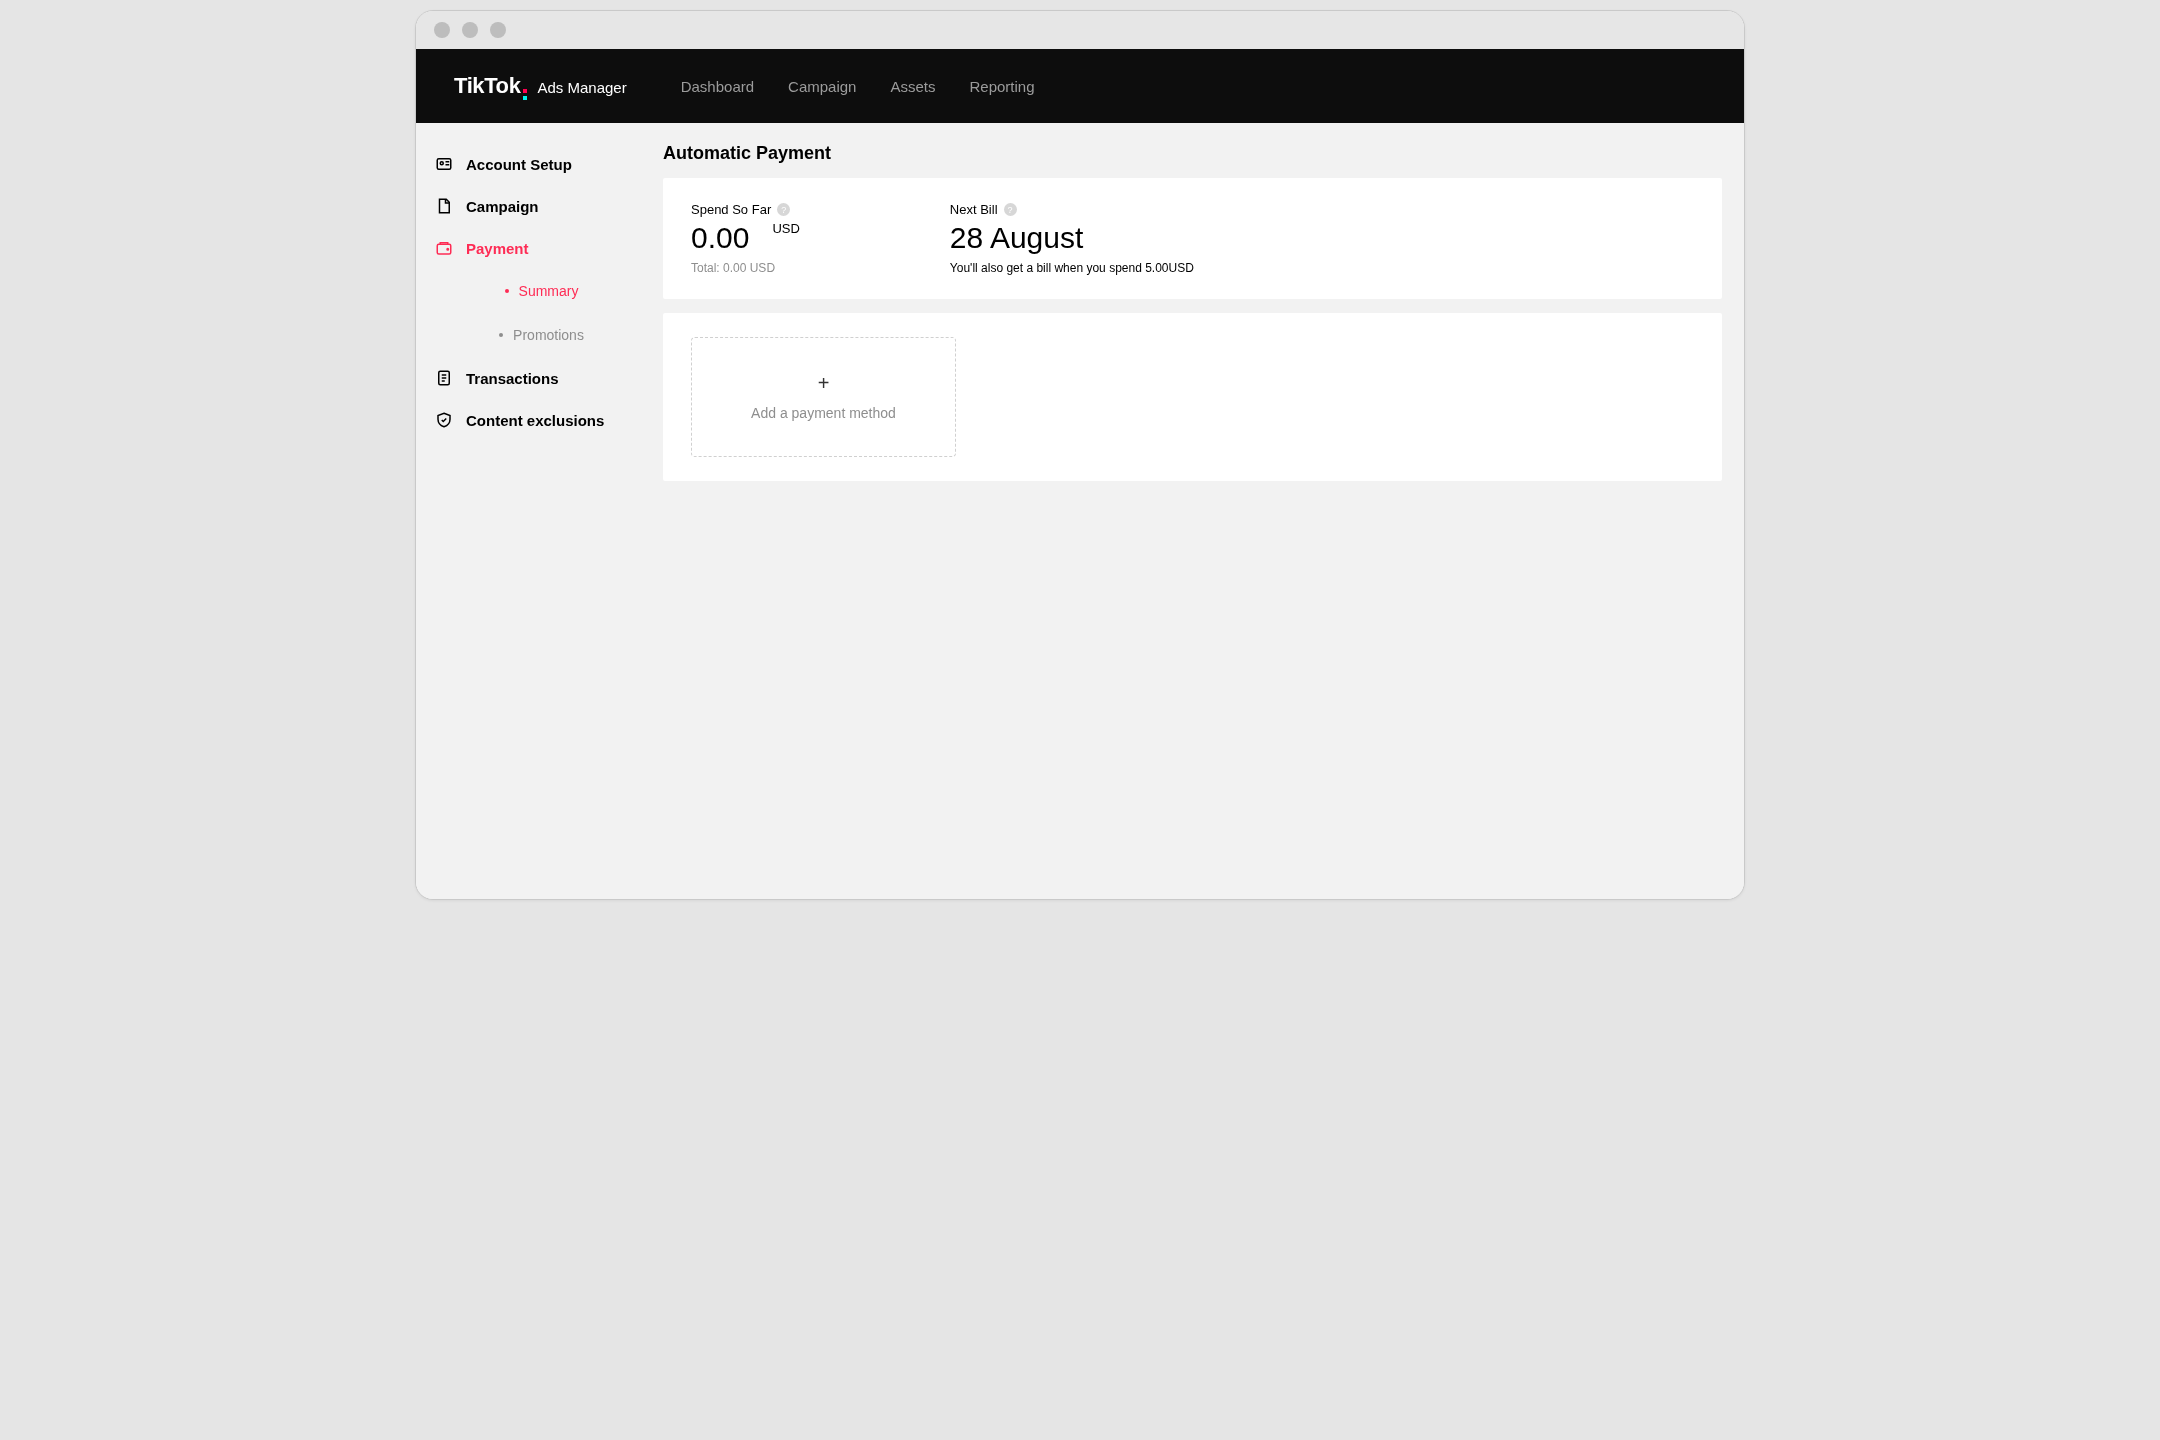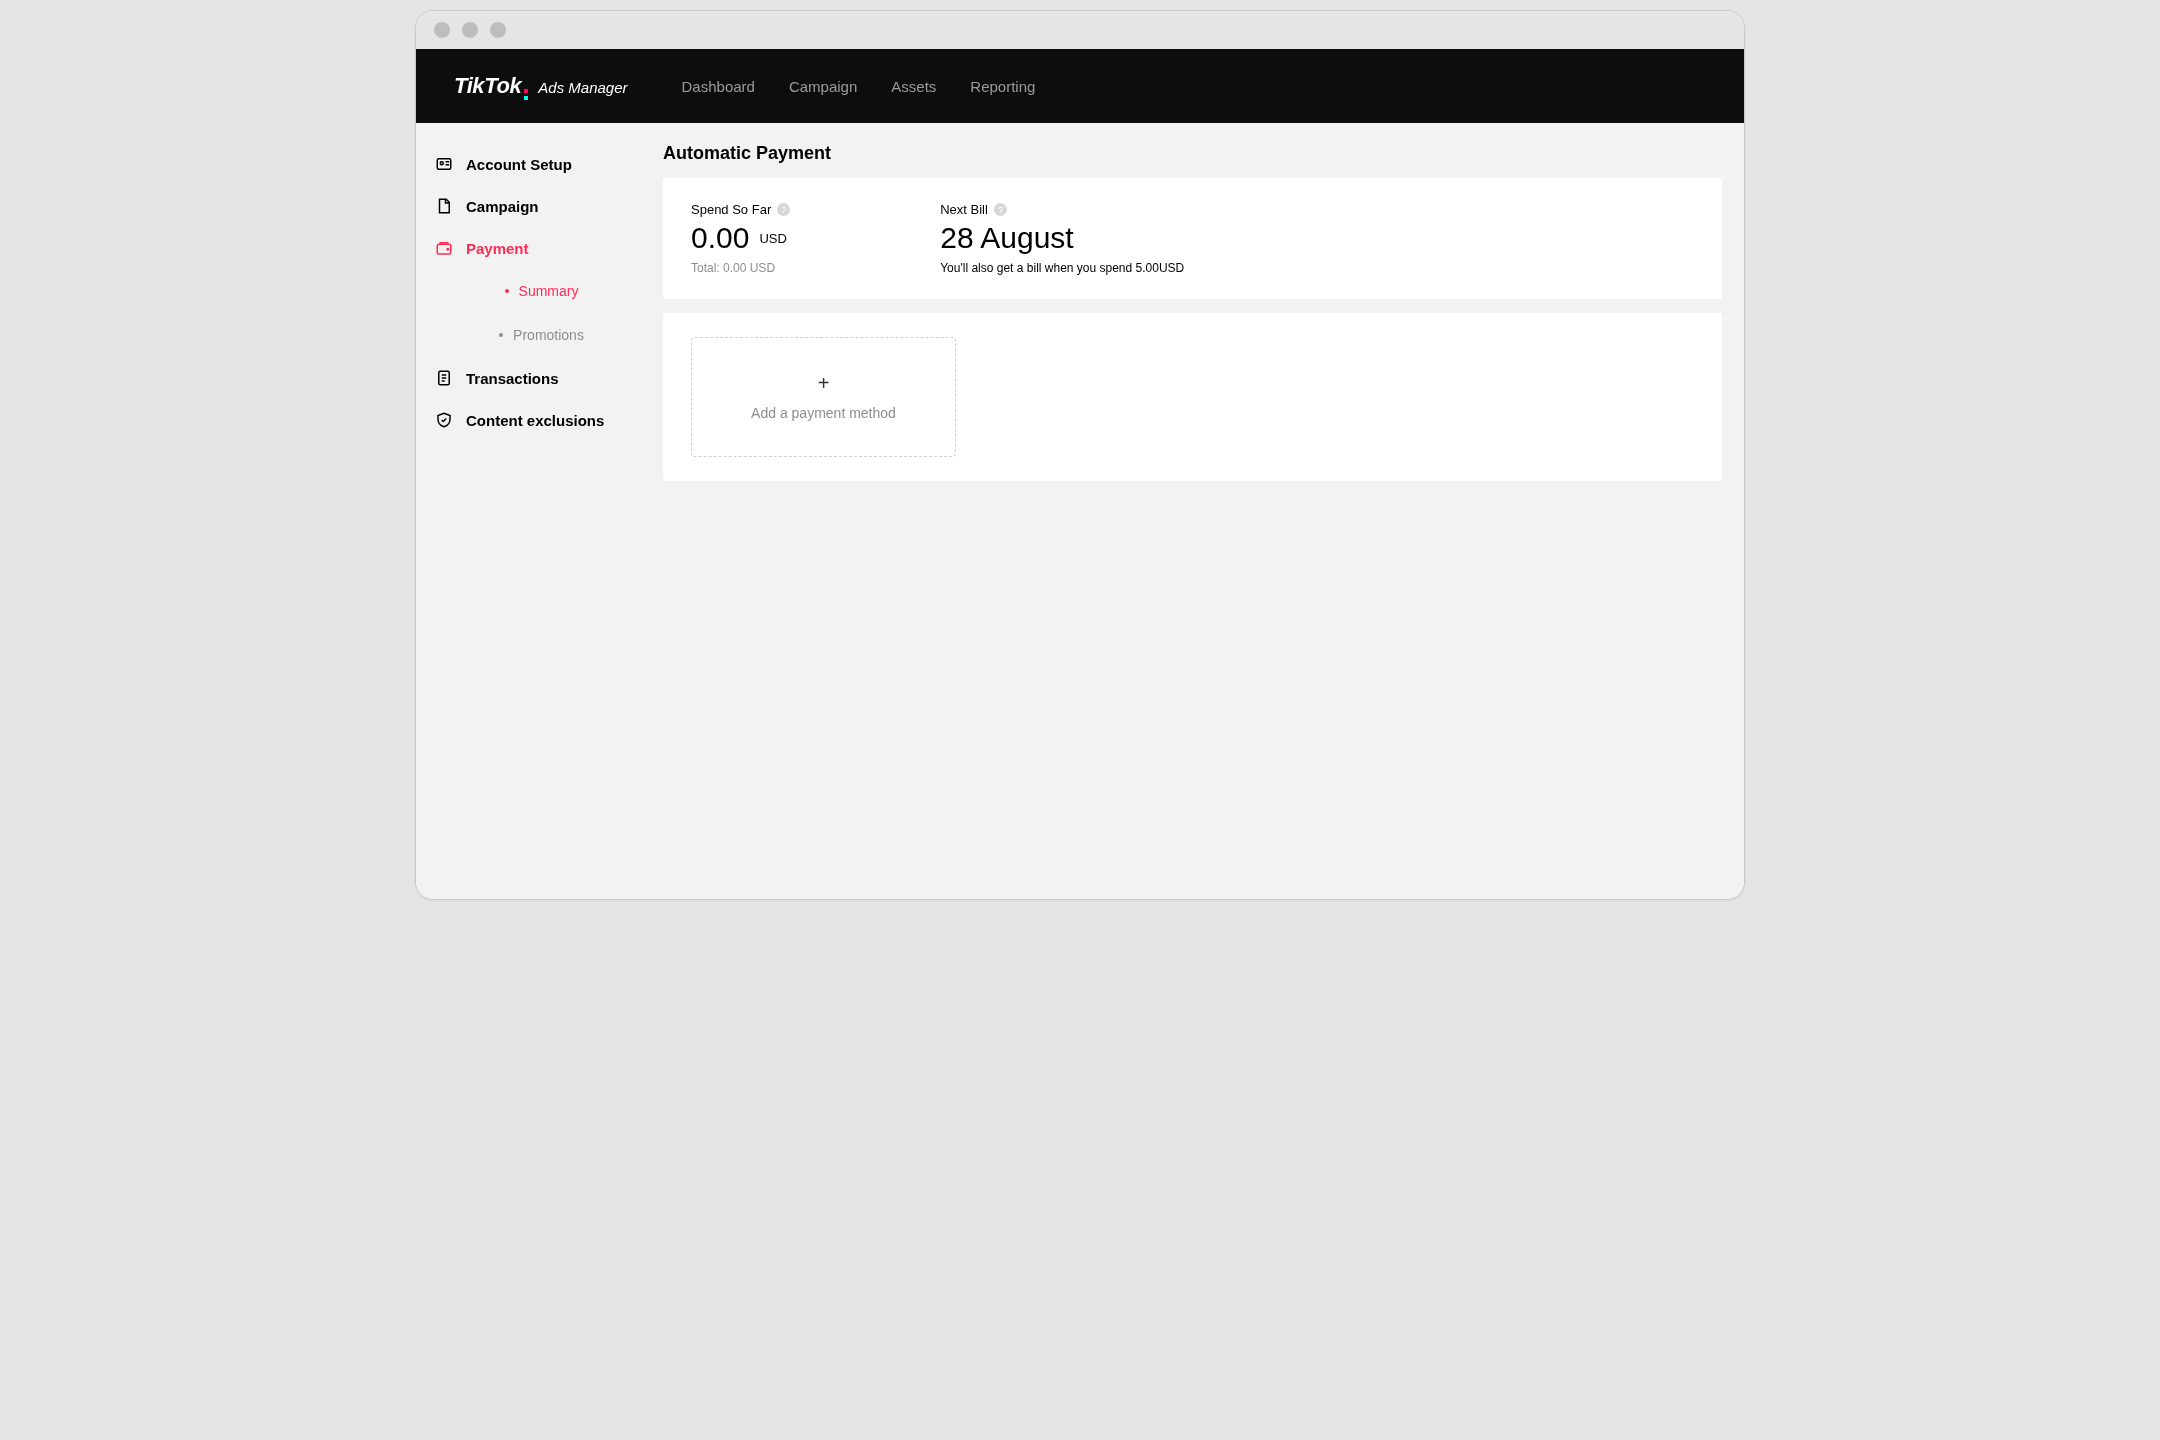--- a/index.html
+++ b/index.html
@@ -43,21 +43,20 @@
       display: flex;
       align-items: center;
       padding-left: 38px;
       gap: 34px;
     }
     .logo {
       display: flex;
       align-items: baseline;
       gap: 6px;
       color: #fff;
-      font-style: italic;
     }
     .logo-main {
       font-weight: 800;
       font-size: 22px;
       letter-spacing: -0.4px;
     }
     .logo-sub {
       font-size: 15px;
       font-weight: 500;
       color: #fff;
@@ -167,22 +166,22 @@
       align-items: center;
       justify-content: center;
       font-size: 9px;
       color: #fff;
     }
     .stat-value {
       font-size: 30px;
       font-weight: 500;
       color: #000;
       display: flex;
-      align-items: center;
-      gap: 10px;
+      align-items: flex-start;
+      gap: 23px;
     }
     .stat-unit {
       font-size: 13px;
       font-weight: 400;
     }
     .stat-foot {
       font-size: 12px;
       color: #8e8e8e;
       margin-top: 6px;
     }

